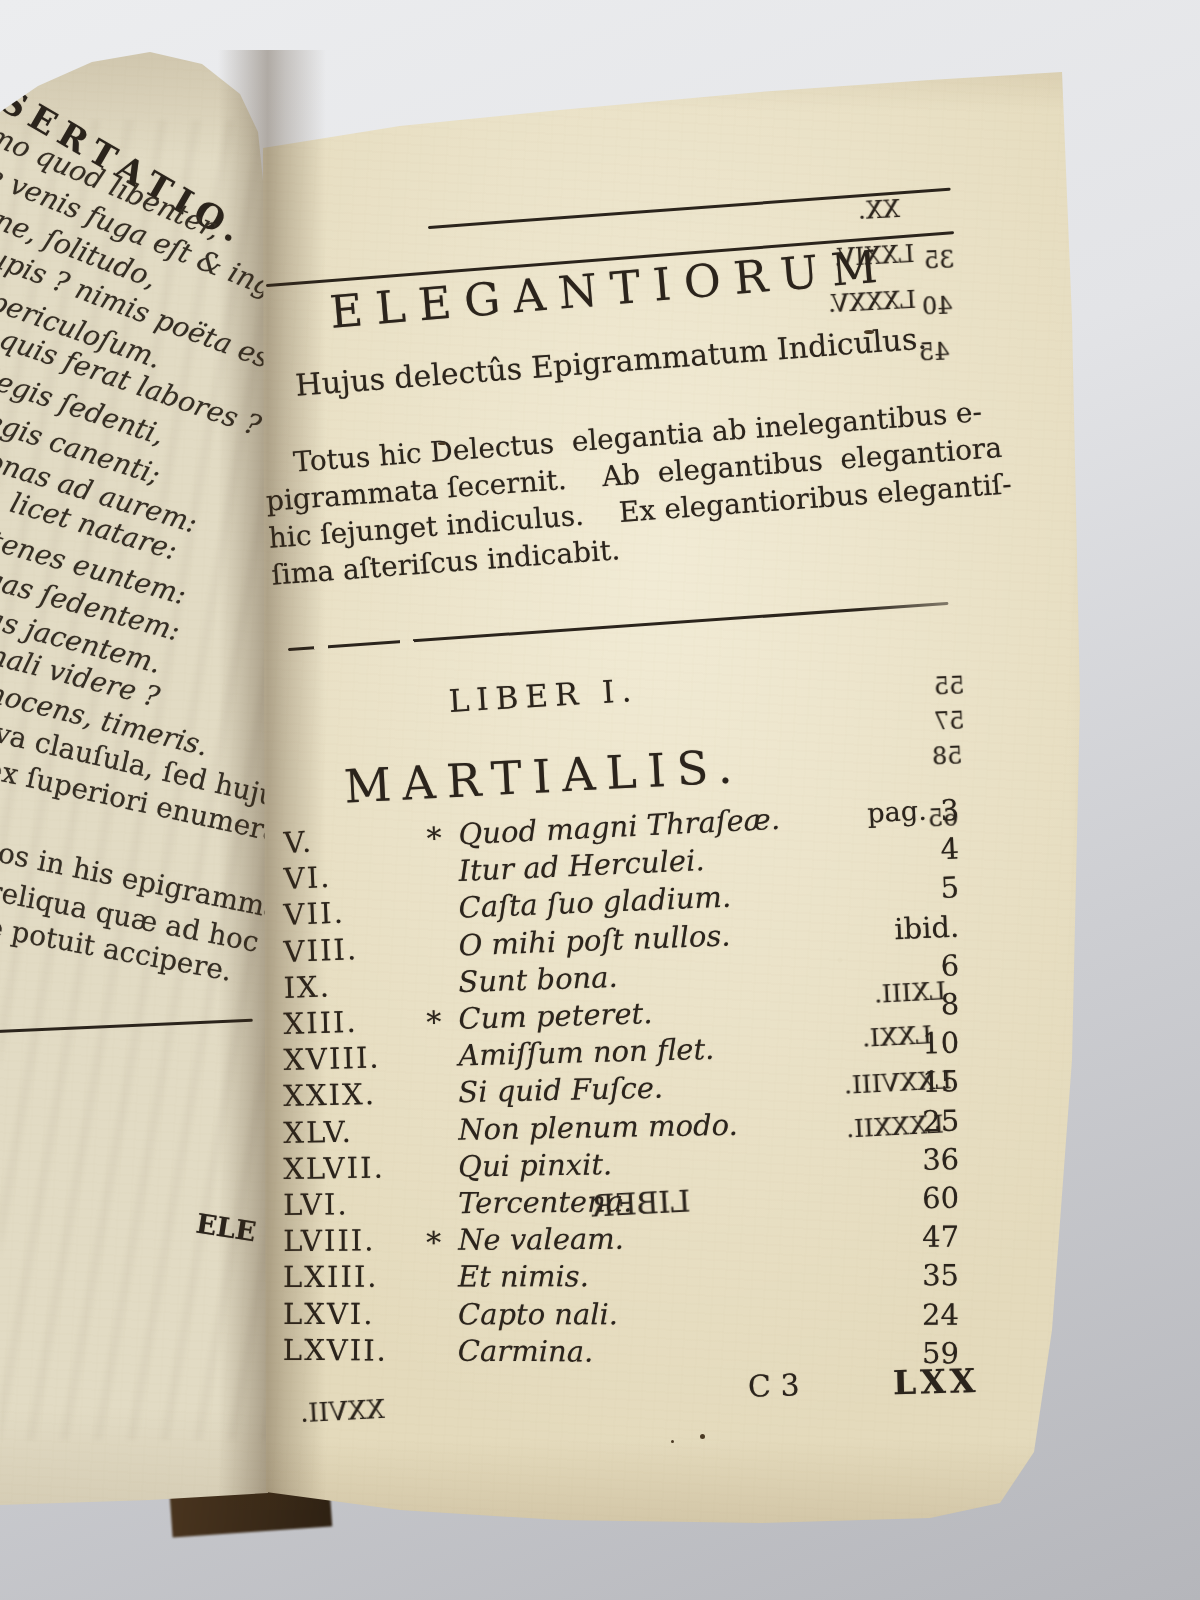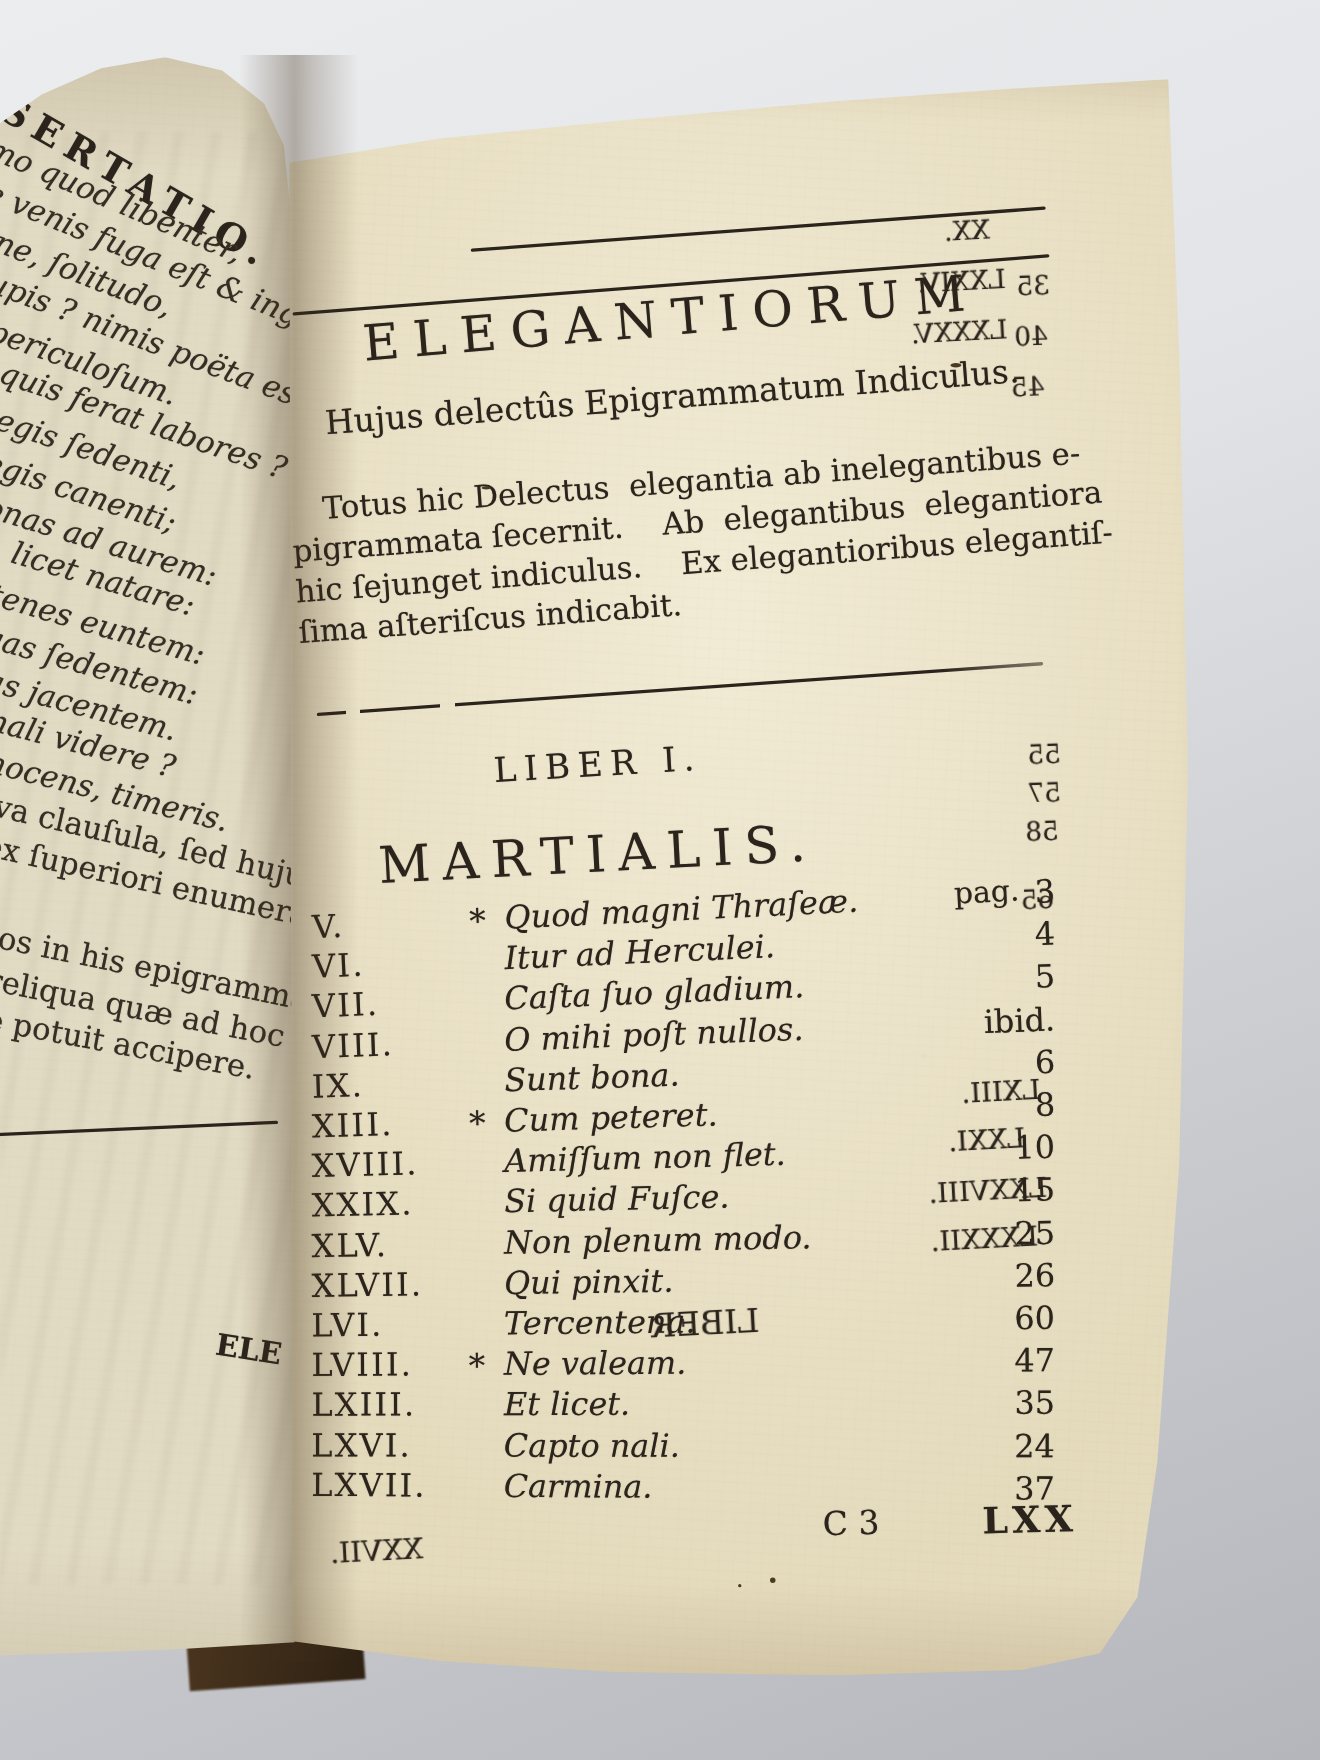--- a/index.html
+++ b/index.html
@@ -218,57 +218,57 @@
           <div class="num">XLV.</div>
           <div class="ttl">Non plenum modo.</div>
           <div class="pager">
             <div class="pnum">25</div>
           </div>
         </div>
         <div class="entry-row" style="top: 1151.8px; transform: rotate(-0.82deg);">
           <div class="num">XLVII.</div>
           <div class="ttl">Qui pinxit.</div>
           <div class="pager">
-            <div class="pnum">26</div>
+            <div class="pnum">36</div>
           </div>
         </div>
         <div class="entry-row" style="top: 1188px; transform: rotate(-0.6deg);">
           <div class="num">LVI.</div>
           <div class="ttl">Tercentena.</div>
           <div class="pager">
             <div class="pnum">60</div>
           </div>
         </div>
         <div class="entry-row" style="top: 1224.2px; transform: rotate(-0.38deg);">
           <div class="num">LVIII.</div>
           <div class="star">*</div>
           <div class="ttl">Ne valeam.</div>
           <div class="pager">
             <div class="pnum">47</div>
           </div>
         </div>
         <div class="entry-row" style="top: 1260.4px; transform: rotate(-0.16deg);">
           <div class="num">LXIII.</div>
-          <div class="ttl">Et licet.</div>
+          <div class="ttl">Et nimis.</div>
           <div class="pager">
             <div class="pnum">35</div>
           </div>
         </div>
         <div class="entry-row" style="top: 1296.6px; transform: rotate(0.06deg);">
           <div class="num">LXVI.</div>
           <div class="ttl">Capto nali.</div>
           <div class="pager">
             <div class="pnum">24</div>
           </div>
         </div>
         <div class="entry-row" style="top: 1332.8px; transform: rotate(0.28deg);">
           <div class="num">LXVII.</div>
           <div class="ttl">Carmina.</div>
           <div class="pager">
-            <div class="pnum">37</div>
+            <div class="pnum">59</div>
           </div>
         </div>
       </div>
 
     <div class="rp-sig">C 3</div>
     <div class="rp-catch">LXX</div>
 
     <div class="speck" style="left:864px;top:330px;width:10px;height:4px;"></div>
     <div class="speck" style="left:700px;top:1434px;width:5px;height:5px;"></div>
     <div class="speck" style="left:671px;top:1440px;width:3px;height:3px;"></div>

